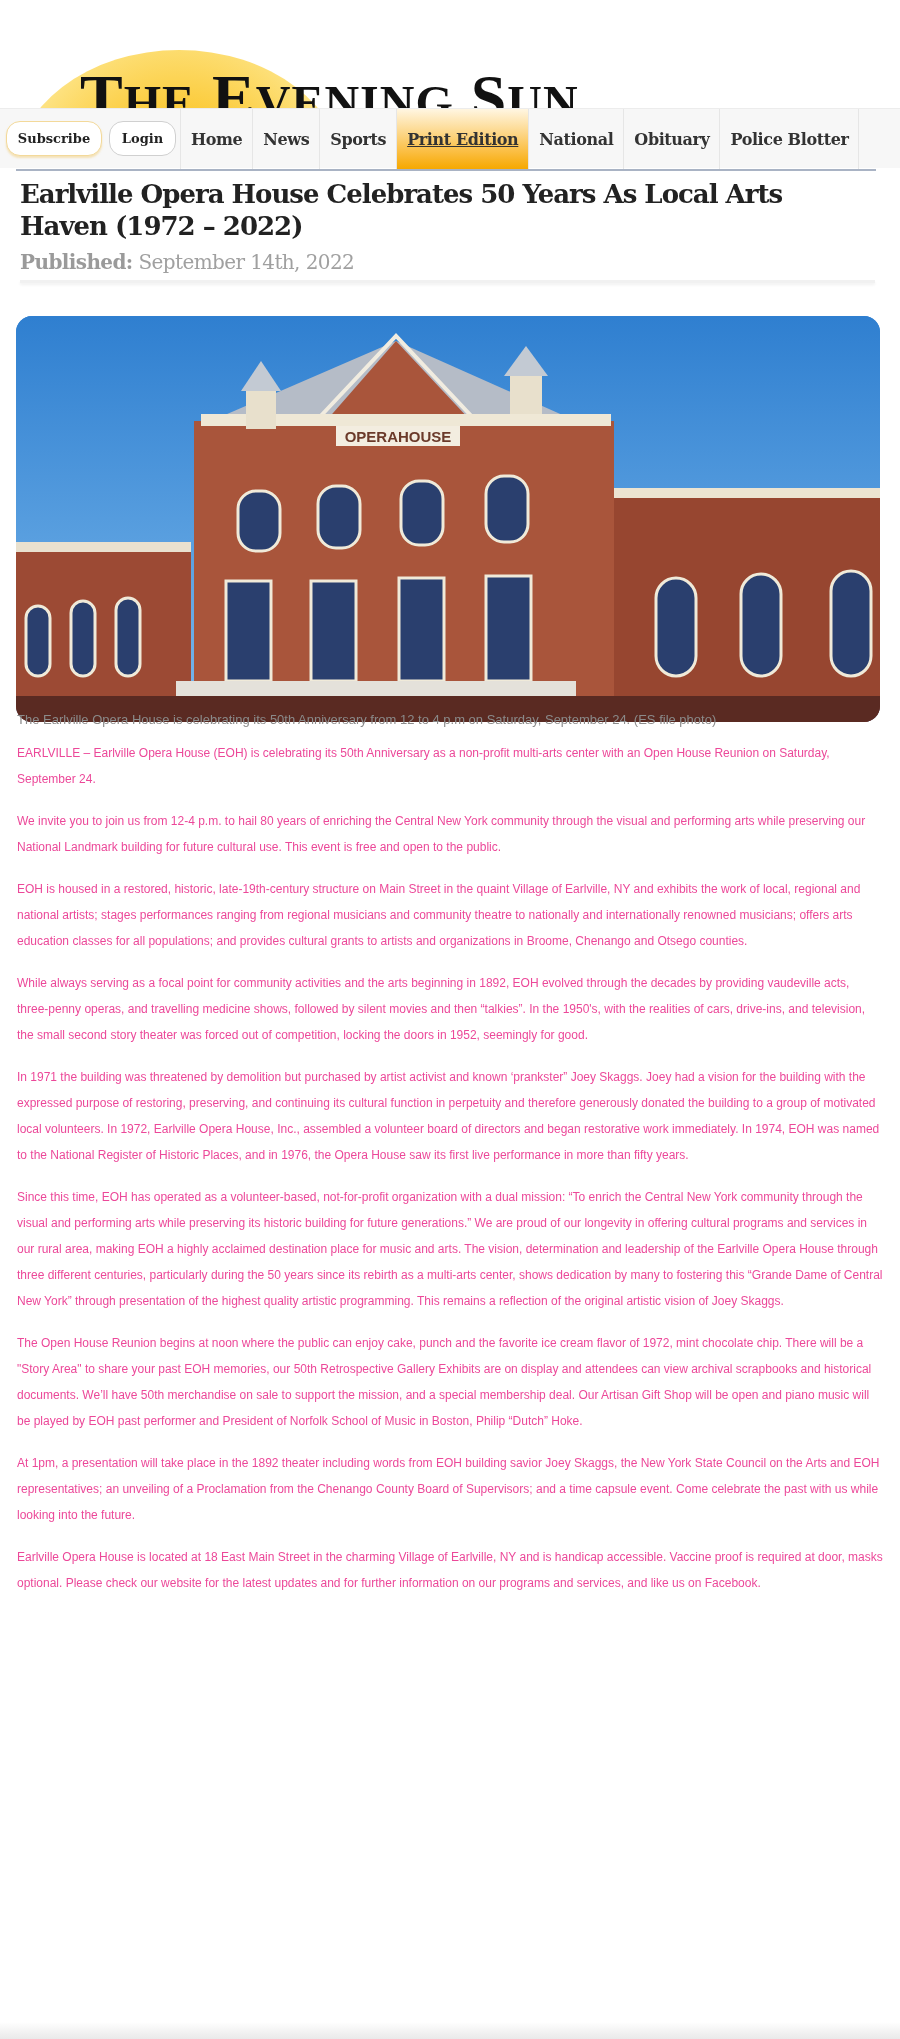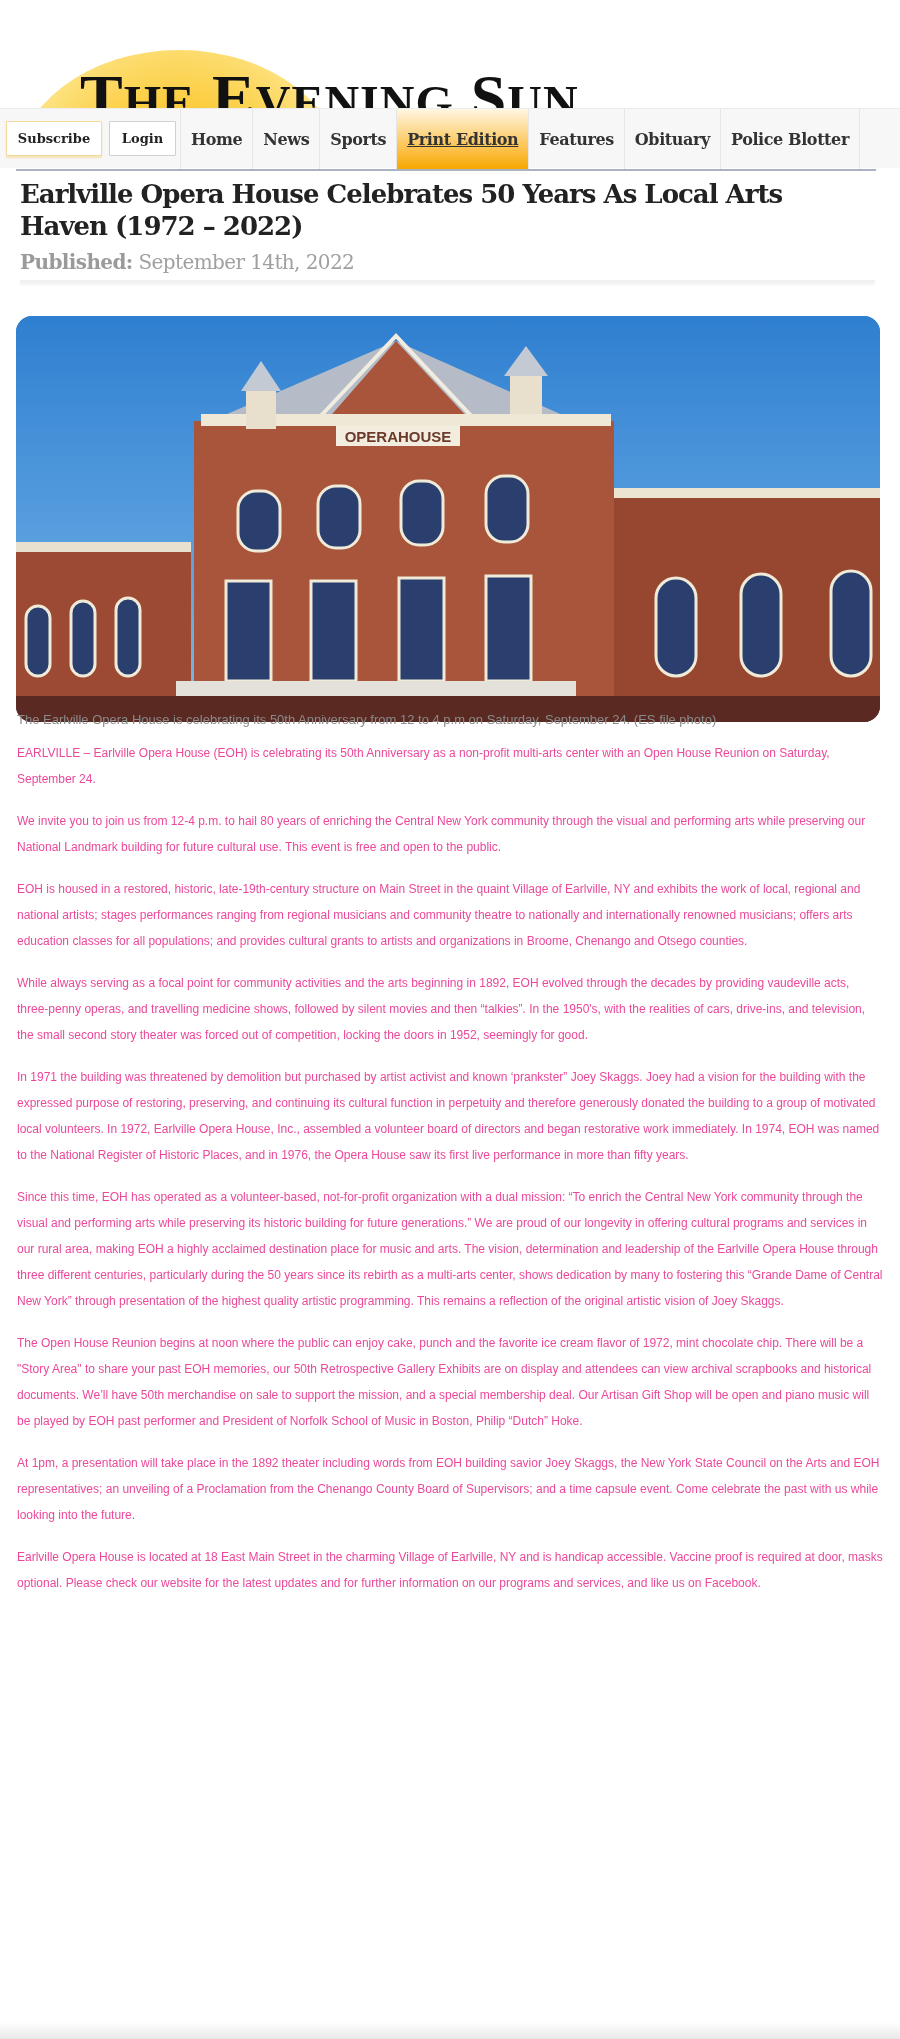--- a/index.html
+++ b/index.html
@@ -15,21 +15,21 @@
   .logo-title .sc { font-size: 48px; }
   .tagline { position: absolute; left: 90px; top: 88px; font-family: "Liberation Serif", serif; font-style: italic; font-weight: bold;
              font-size: 8.5px; color: #2a1a05; letter-spacing: .3px; font-variant: small-caps; }
   .address { position: absolute; left: 390px; top: 88px; font-family: "Liberation Serif", serif; font-style: italic; font-weight: bold;
              font-size: 7.5px; color: #222; }
 
   
   .navbar { position: absolute; left: 0; top: 108px; width: 900px; height: 60px; background: #f7f7f7;
             border-top: 1px solid #ececec; }
   .navbar .shadowline { position: absolute; left: 16px; top: 60px; width: 860px; height: 2px; background: #a9b3c4; }
-  .btn { position: absolute; top: 12px; height: 35px; background: #fff; border: 1px solid #d0d0d0; border-radius: 1px;
+  .btn { position: absolute; top: 12px; height: 35px; background: #fff; border: 1px solid #d0d0d0; border-radius: 14px;
          font-family: "DejaVu Serif", serif; font-weight: bold; font-size: 13px; color: #222;
          display: flex; align-items: center; justify-content: center; }
   .btn.subscribe { left: 6px; width: 96px; border-color: #f3d99a; box-shadow: 0 2px 2px rgba(240,190,70,.35); }
   .btn.login { left: 109px; width: 67px; }
   .tabs { position: absolute; left: 180px; top: 0; height: 60px; display: flex; }
   .tab { height: 60px; padding: 0 10px; display: flex; align-items: center; border-left: 1px solid #e6e6e6;
          font-family: "DejaVu Serif", serif; font-weight: bold; font-size: 16px; color: #333; letter-spacing: -.4px; }
   .tab.active { background: linear-gradient(#fff6e2, #fbbf45 70%, #f6a800); color: #333; text-decoration: underline; }
   .tab:last-child { border-right: 1px solid #e6e6e6; }
 
@@ -69,21 +69,21 @@
 </div>
 
 <div class="navbar">
   <button class="btn subscribe">Subscribe</button>
   <button class="btn login">Login</button>
   <div class="tabs">
     <a class="tab">Home</a>
     <a class="tab">News</a>
     <a class="tab">Sports</a>
     <a class="tab active">Print Edition</a>
-    <a class="tab">Features</a>
+    <a class="tab">National</a>
     <a class="tab">Obituary</a>
     <a class="tab">Police Blotter</a>
   </div>
   <div class="shadowline"></div>
 </div>
 
 <h1 class="headline">Earlville Opera House Celebrates 50 Years As Local Arts Haven (1972 – 2022)</h1>
 <div class="published">
   <b>Published:</b>
   <span>September 14th, 2022</span>

